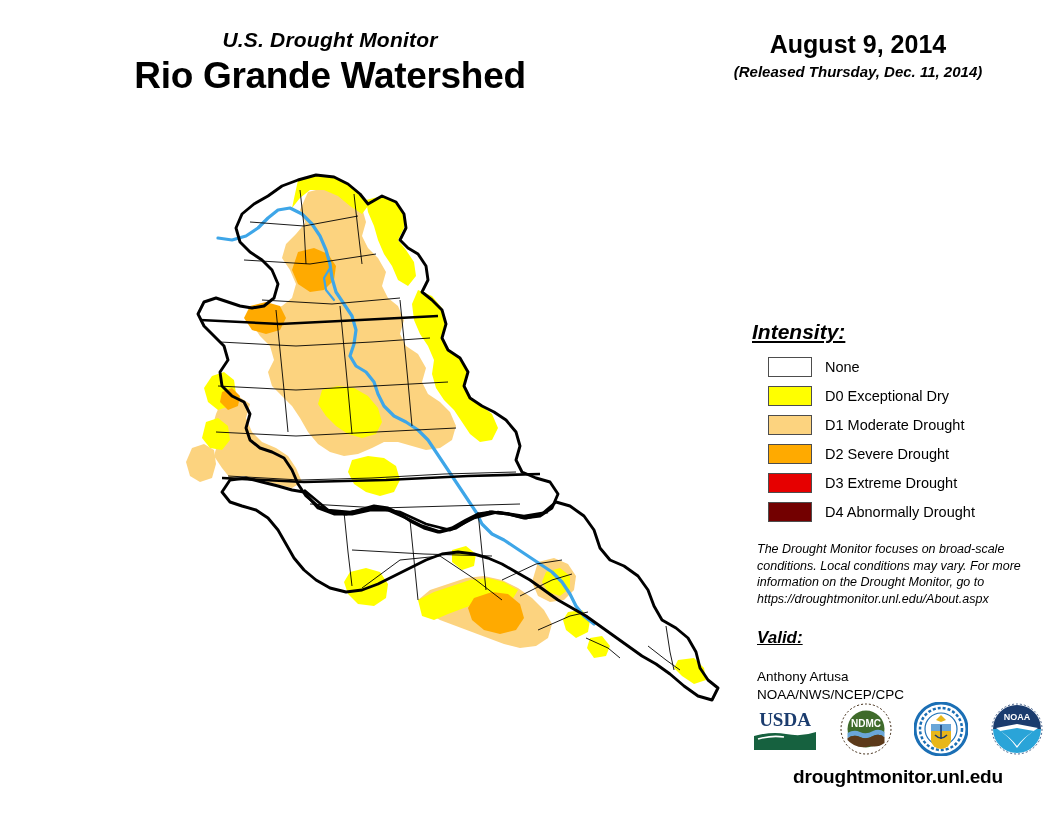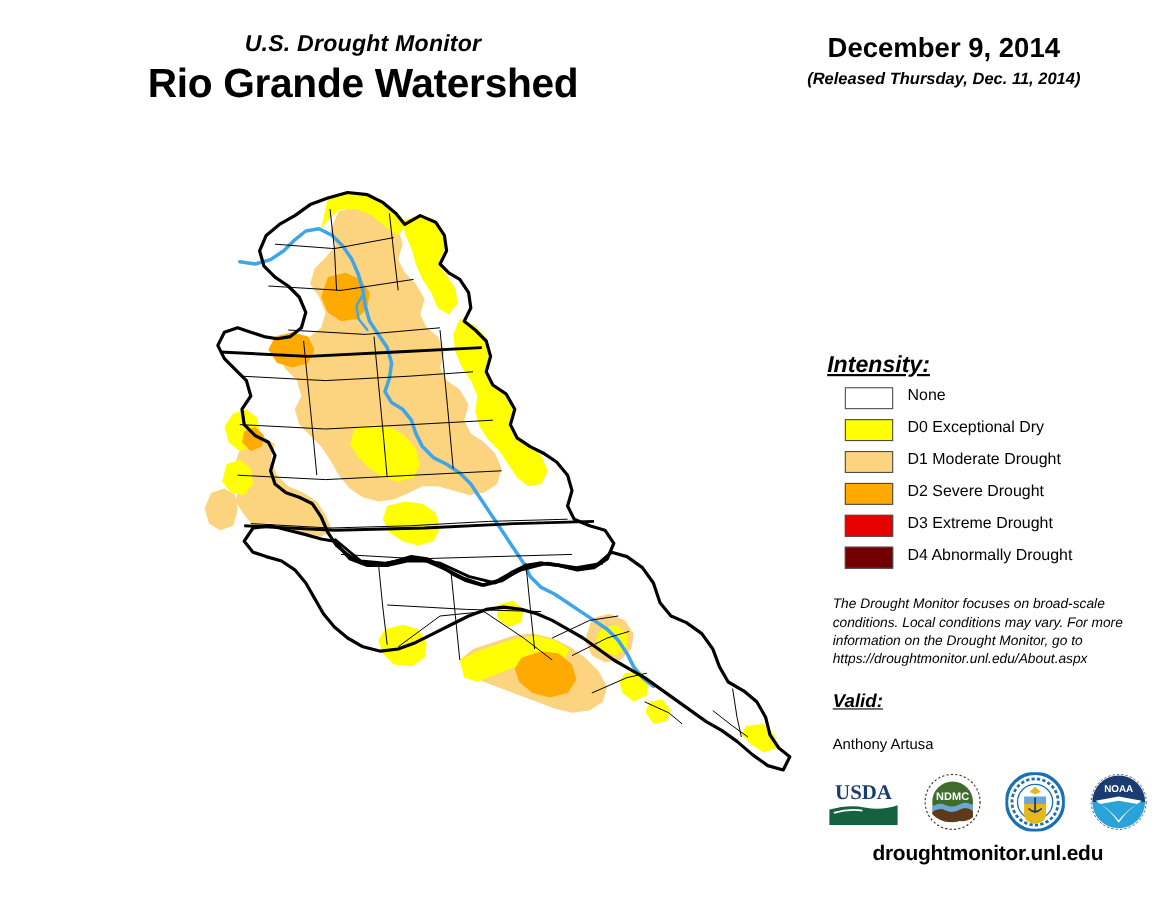--- a/index.html
+++ b/index.html
@@ -89,21 +89,21 @@
   }
   #legend-title {
     font-size: 21px;
     font-weight: bold;
     font-style: italic;
     text-decoration: underline;
     margin-bottom: 8px;
   }
   .legend-row {
     display: flex;
-    align-items: flex-start;
+    align-items: center;
     height: 29px;
     padding-left: 16px;
   }
   .legend-swatch {
     width: 44px;
     height: 20px;
     border: 1px solid #4d4d4d;
     box-sizing: border-box;
     flex: 0 0 auto;
   }
@@ -169,21 +169,21 @@
 </style>
 </head>
 <body>
 
 <div id="header-left">
   <div id="subtitle-dm">U.S. Drought Monitor</div>
   <div id="main-title">Rio Grande Watershed</div>
 </div>
 
 <div id="header-right">
-  <div id="date-line">December 9, 2014</div>
+  <div id="date-line">August 9, 2014</div>
   <div id="released-line">(Released Thursday, Dec. 11, 2014)</div>
 </div>
 
 <div id="map-area">
 <svg id="map-svg" viewBox="0 0 620 640" xmlns="http://www.w3.org/2000/svg">
   <defs>
     <clipPath id="clip-watershed">
       <path d="M 118 338 L 112 324 L 122 306 L 118 292 L 126 276 L 120 262
                L 132 250 L 126 238 L 140 224 L 152 214 L 150 198 L 160 190
                L 176 196 L 186 182 L 182 166 L 170 156 L 156 150 L 140 146
@@ -433,20 +433,21 @@
     <span class="legend-swatch" style="background:#730000"></span>
     <span class="legend-label">D4 Abnormally Drought</span>
   </div>
 </div>
 
 <div id="disclaimer">The Drought Monitor focuses on broad-scale conditions. Local conditions may vary. For more information on the Drought Monitor, go to https://droughtmonitor.unl.edu/About.aspx</div>
 
 <div id="author-block">
   <div id="author-title">Valid:</div>
   <div id="author-name">Anthony Artusa</div>
+  <div id="author-org">NOAA/NWS/NCEP/CPC</div>
 </div>
 
 <div id="logos">
 
   <div class="logo">
     <svg width="66" height="46" viewBox="0 0 66 46" xmlns="http://www.w3.org/2000/svg">
       <rect x="0" y="0" width="66" height="46" fill="#ffffff"></rect>
       <text x="33" y="20" text-anchor="middle" font-family="Liberation Serif, serif" font-size="19" font-weight="bold" fill="#1b3c6e">USDA</text>
       <path d="M2 30 Q20 25 34 28 Q50 31 64 26 L64 44 L2 44 Z" fill="#16613f"></path>
       <path d="M6 33 Q20 29 32 31" stroke="#ffffff" stroke-width="1.6" fill="none"></path>

